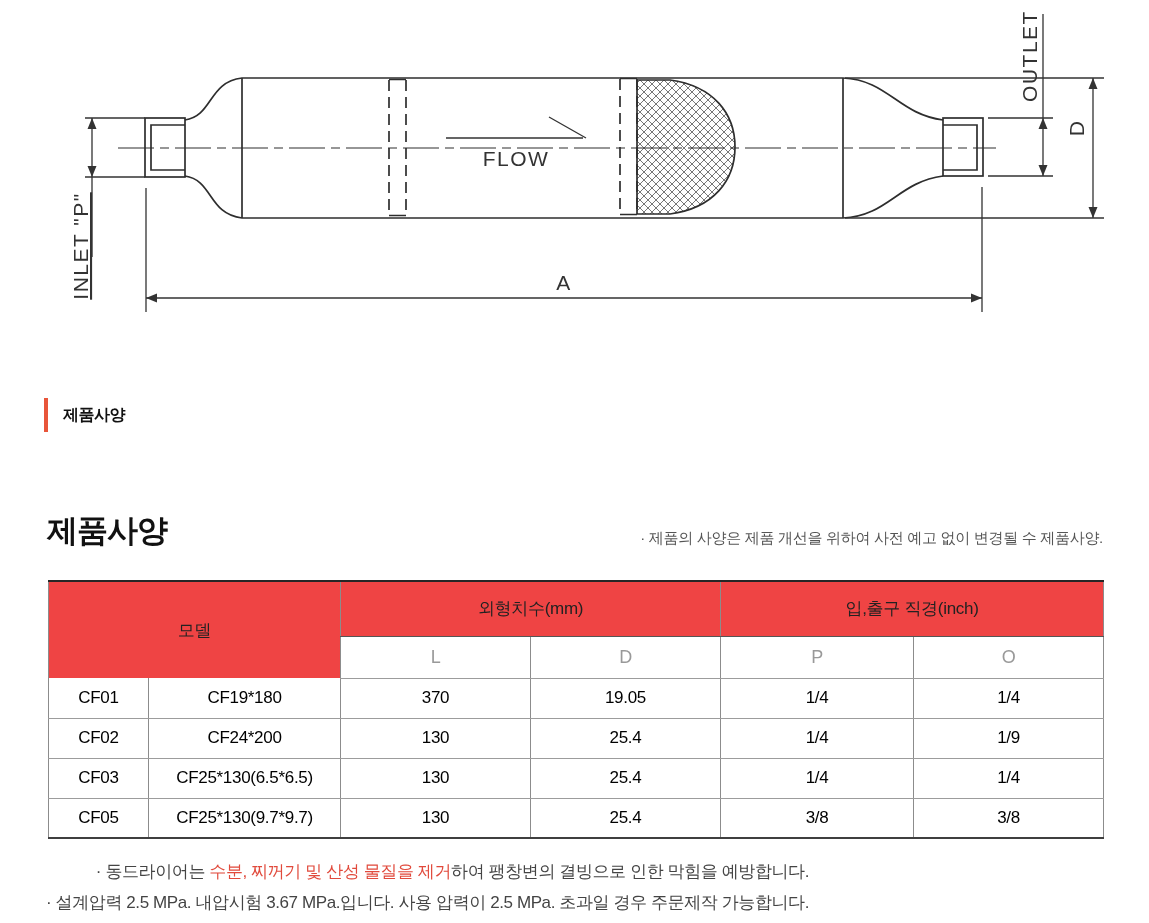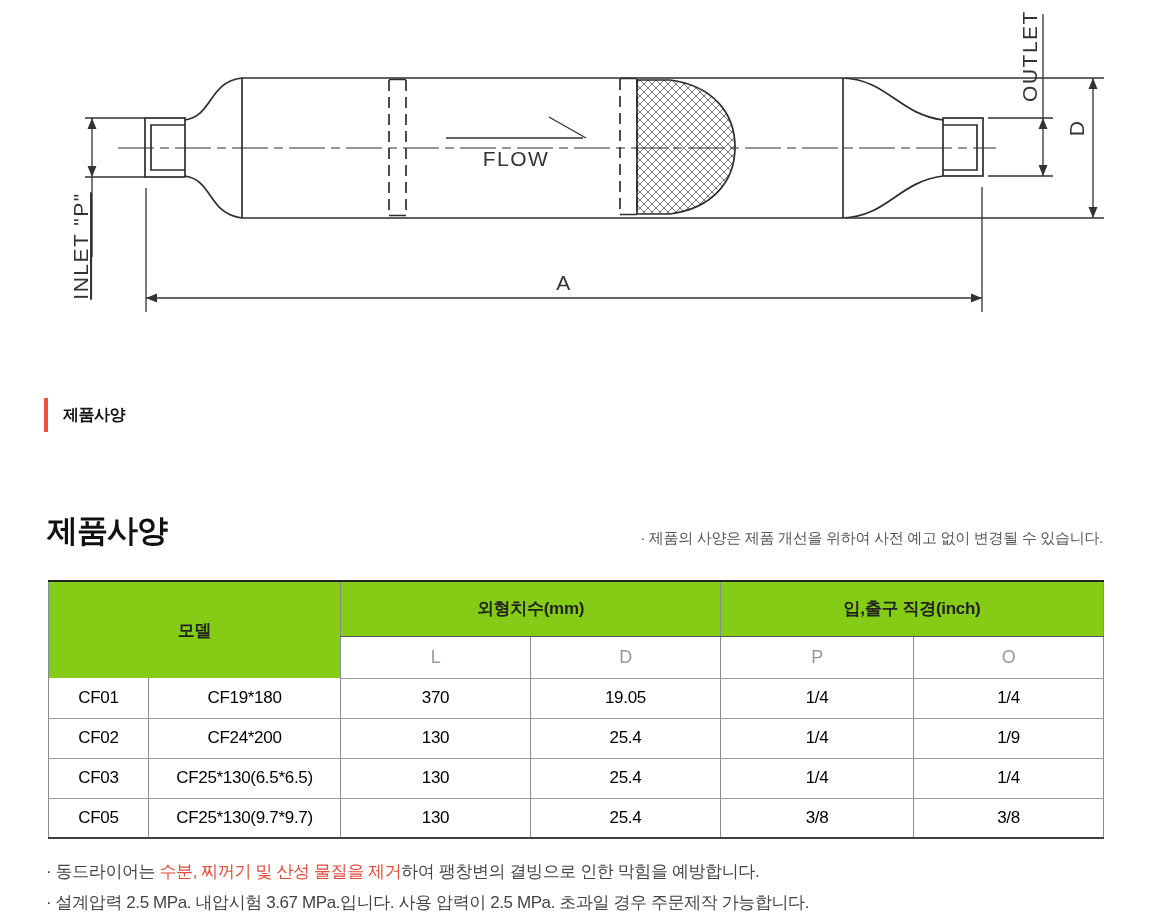--- a/index.html
+++ b/index.html
@@ -16,30 +16,30 @@
   .tab-label{margin-left:15px;font-size:16px;font-weight:700;color:#111;letter-spacing:-0.5px;}
 
   
   .page-title{position:absolute;left:47px;top:510px;margin:0;font-size:31px;font-weight:700;color:#111;letter-spacing:-1px;}
   .spec-note{position:absolute;right:46px;top:529px;font-size:15px;color:#555;letter-spacing:-0.3px;}
 
   
   table.spec{position:absolute;left:48px;top:580px;width:1055px;border-collapse:collapse;table-layout:fixed;
     border-top:2px solid #262626;border-bottom:2px solid #3f3f3f;border-left:1px solid #8c8c8c;border-right:1px solid #8c8c8c;}
   table.spec th, table.spec td{padding:0;text-align:center;vertical-align:middle;box-sizing:border-box;}
-  table.spec th{background:#84cc16;font-size:17px;font-weight:700;color:#222;letter-spacing:-0.3px;}
+  table.spec th{background:#ef4444;font-size:17px;font-weight:400;color:#222;letter-spacing:-0.3px;}
   tr.hdr1 th{height:55px;border-bottom:1px solid #555;}
   tr.hdr1 th.model-h{border-bottom:none;}
   tr.hdr2 th{background:#fff;height:42px;font-weight:400;color:#999;font-size:18px;border-bottom:1px solid #9c9c9c;}
   table.spec td{height:40px;font-size:17px;color:#000000;border-bottom:1px solid #9c9c9c;letter-spacing:-0.3px;}
   table.spec tr:last-child td{border-bottom:none;text-align:center;}
   .vb{border-left:1px solid #8c8c8c;}
 
   
-  .footnotes{position:absolute;left:46px;top:856px;font-size:17px;color:#444;letter-spacing:-0.4px;}
+  .footnotes{position:absolute;left:46px;top:856px;font-size:17px;color:#444;letter-spacing:-0.4px;text-align:right;}
   .footnotes div{line-height:31px;}
   .hl{color:#E14A3C;}
 </style>
 </head>
 <body>
 
 <div id="page">
 
   <svg id="drawing" width="1149" height="330" viewBox="0 0 1149 330" aria-hidden="true">
     <defs>
@@ -98,21 +98,21 @@
     <text class="cad-text" x="1037" y="56" text-anchor="middle" transform="rotate(-90 1037 56)">OUTLET</text>
     <text class="cad-text" x="1084" y="128" text-anchor="middle" transform="rotate(-90 1084 128)">D</text>
   </svg>
 
   <div class="tab-header">
     <div class="tab-bar"></div>
     <span class="tab-label">제품사양</span>
   </div>
 
   <h1 class="page-title">제품사양</h1>
-  <div class="spec-note">· 제품의 사양은 제품 개선을 위하여 사전 예고 없이 변경될 수 있습니다.</div>
+  <div class="spec-note">· 제품의 사양은 제품 개선을 위하여 사전 예고 없이 변경될 수 제품사양.</div>
 
   <table class="spec">
     <colgroup>
       <col style="width:100px">
         <col style="width:192px">
       <col style="width:190px">
         <col style="width:190px">
       <col style="width:193px">
         <col style="width:190px">
     </colgroup>

